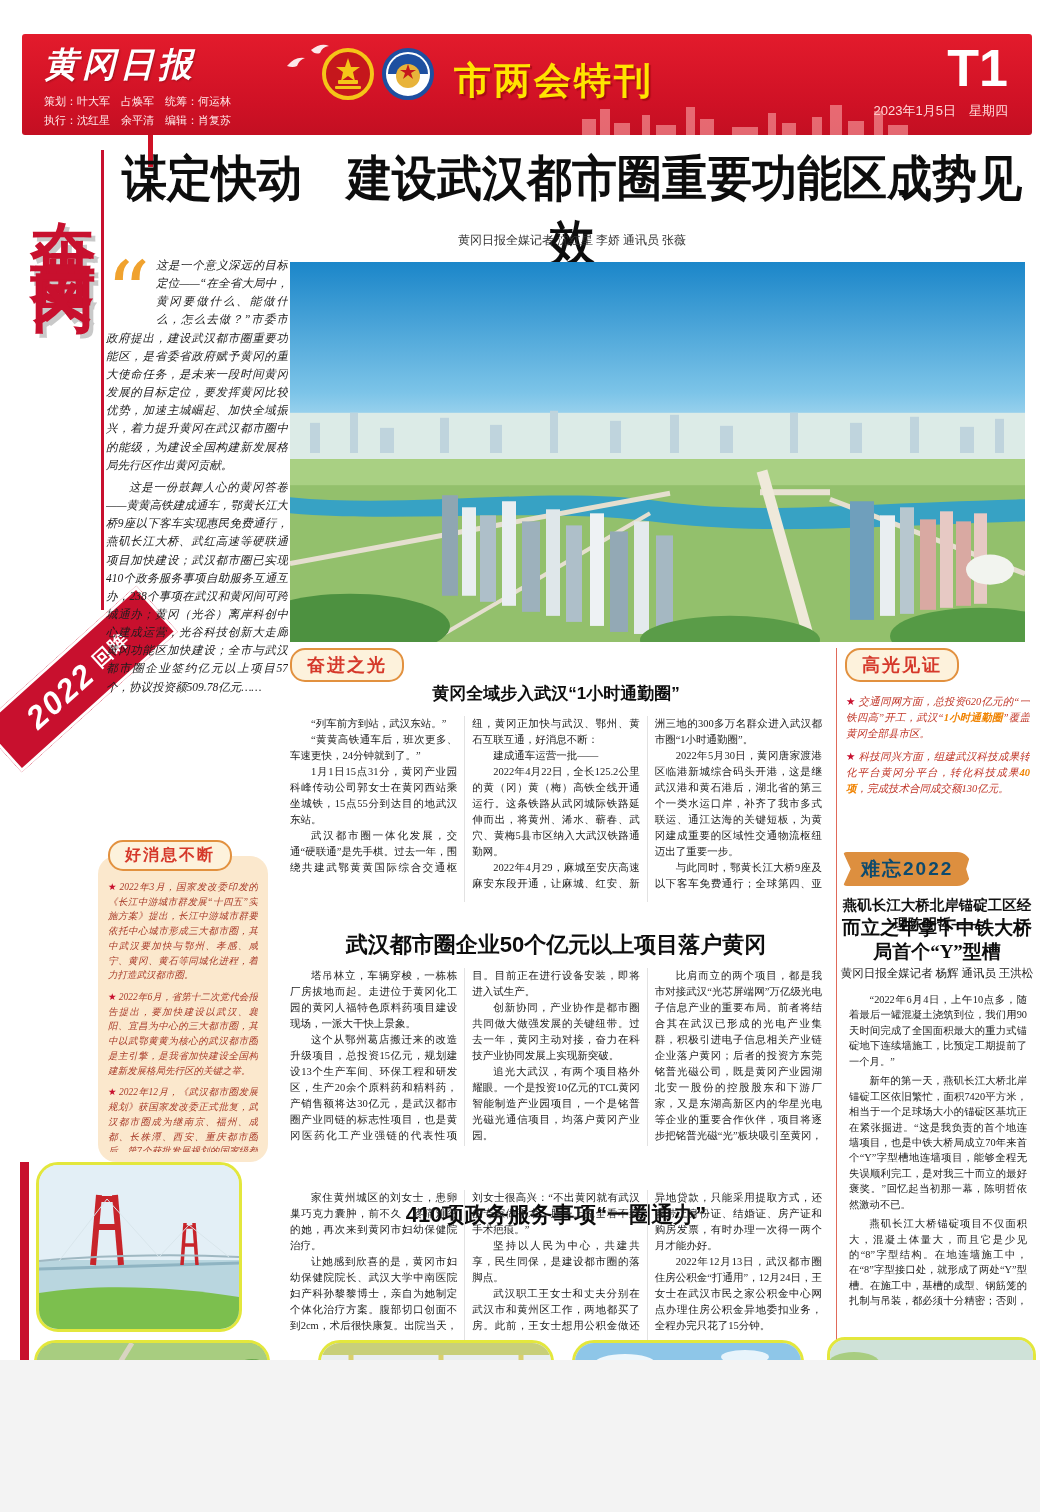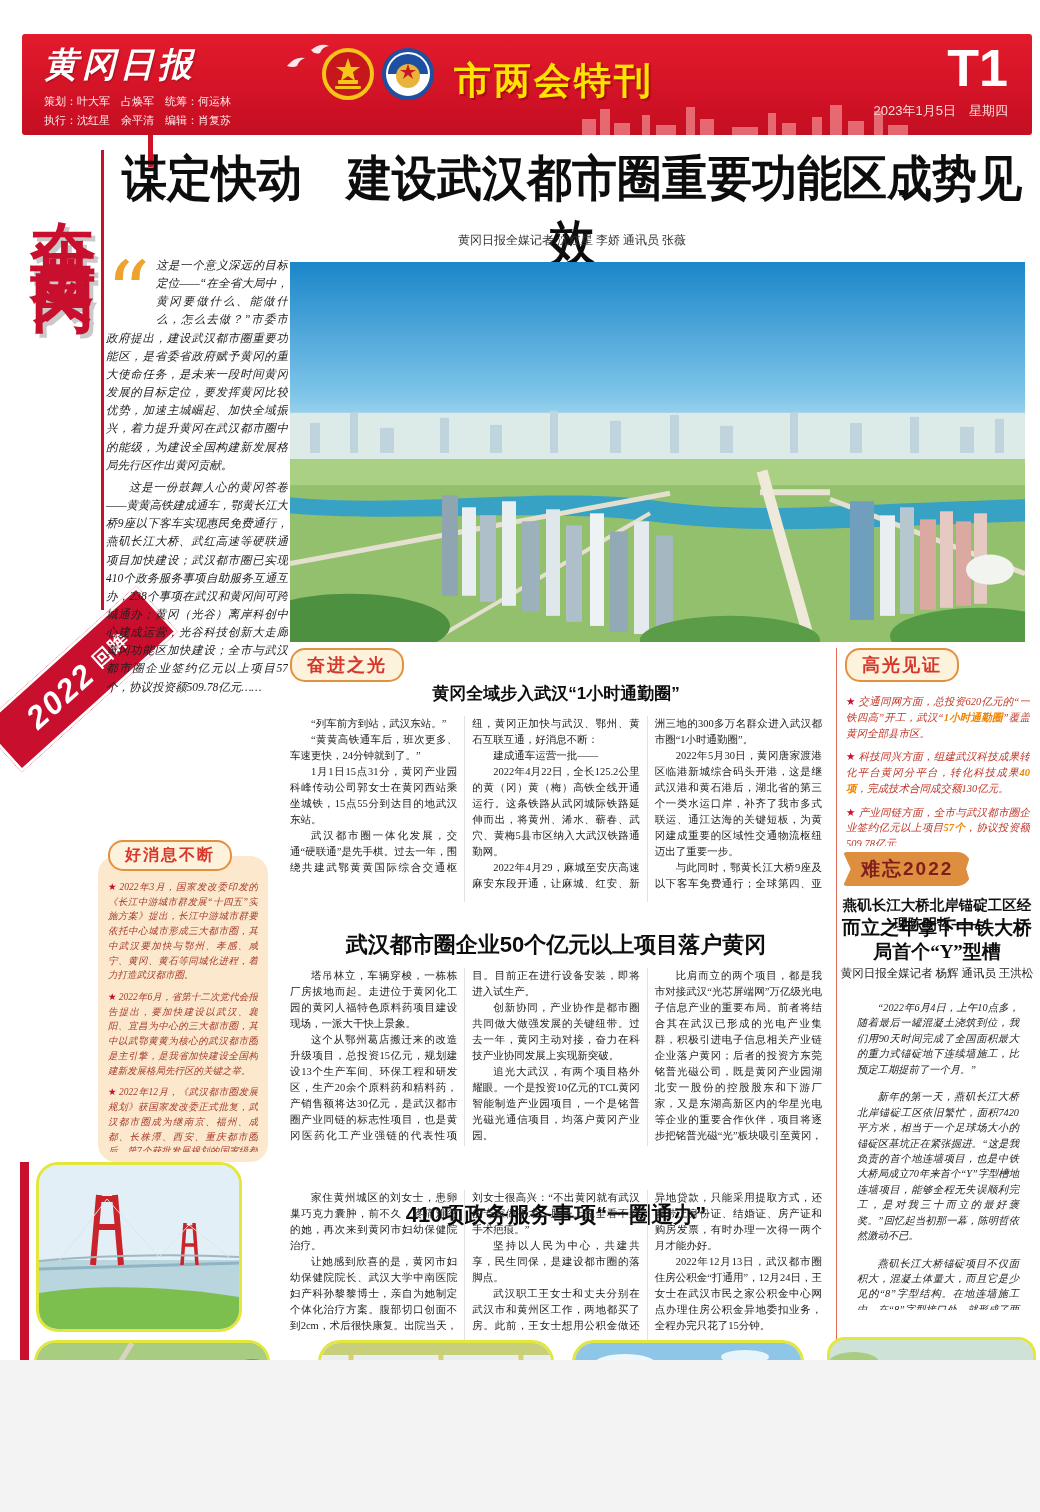--- a/index.html
+++ b/index.html
@@ -46,21 +46,21 @@
   .intro-quote{position:absolute;left:106px;top:256px;width:182px;height:502px;overflow:hidden;
       font-style:italic;font-size:11.5px;line-height:1.58;color:#1d1d1d;text-align:justify;}
   .intro-quote .qmark{float:left;font-size:86px;line-height:.55;color:#f0a22e;
       font-style:normal;margin:14px 6px 0 0;font-family:"DejaVu Serif",serif;}
   .intro-quote p{margin:0 0 4px;text-indent:2em;}
   .intro-quote p:first-of-type{text-indent:0;}
   
   .badge{display:inline-block;border:2px solid #e2913f;border-radius:15px;background:#fdf2dc;
       color:#d5382a;font-weight:900;font-size:18px;padding:3px 15px;
       font-family:"Liberation Sans",sans-serif;letter-spacing:2px;box-shadow:0 0 0 2px #fdf2dc inset;}
-  .badge-filled{display:inline-block;background:#dd8f3f;color:#7f1d1d;font-weight:900;font-size:19px;
+  .badge-filled{display:inline-block;background:#dd8f3f;color:#0c4a6e;font-weight:900;font-size:19px;
       padding:4px 18px;font-family:"Liberation Sans",sans-serif;letter-spacing:2px;
       border-radius:4px 14px 14px 4px;clip-path:polygon(0 0,100% 0,96% 50%,100% 100%,0 100%,6% 50%);}
   
   .opp-box{position:absolute;left:98px;top:856px;width:170px;height:306px;background:#fbe8cd;
       border-radius:18px;overflow:visible;}
   .opp-box .badge{position:absolute;top:-16px;left:10px;font-size:16px;}
   .opp-body{position:absolute;left:10px;top:24px;width:150px;height:272px;overflow:hidden;
       font-style:italic;font-size:9.5px;line-height:1.55;color:#a83b2a;text-align:justify;}
   .opp-body p{margin:0 0 7px;}
   .opp-body .star{color:#c8102e;font-style:normal;margin-right:2px;}
@@ -91,21 +91,21 @@
   .highlights .hl{color:#f08300;font-weight:bold;}
   .nanwang-badge{position:absolute;left:843px;top:852px;}
   .feature-kicker{position:absolute;left:840px;top:896px;width:194px;text-align:center;
       font-weight:bold;font-size:14.5px;color:#111;font-family:"Liberation Sans",sans-serif;}
   .feature-title{position:absolute;left:840px;top:916px;width:194px;text-align:center;
       font-weight:900;font-size:19px;line-height:1.25;color:#0d0d0d;}
   .feature-byline{position:absolute;left:840px;top:966px;width:194px;text-align:center;
       font-size:11.5px;color:#222;}
   .feature-body{position:absolute;left:845px;top:988px;width:186px;height:322px;overflow:hidden;
       font-size:10.3px;line-height:1.5;color:#222;text-align:justify;}
-  .feature-body p{margin:12px;text-indent:2em;font-style:italic;}
+  .feature-body p{margin:4px;text-indent:2em;}
   
   .photo{position:absolute;border:3px solid #e3e73c;border-radius:22px;overflow:hidden;background:#dfeef5;}
   .photo svg{display:block;width:100%;height:100%;}
   .ph-bridge{left:36px;top:1162px;width:200px;height:164px;}
   .ph-industry{left:34px;top:1340px;width:230px;height:122px;}
   .ph-train{left:318px;top:1340px;width:230px;height:122px;}
   .ph-park{left:572px;top:1340px;width:226px;height:122px;}
   .ph-port{left:827px;top:1337px;width:203px;height:131px;border-radius:18px;}
   .left-red-bar{position:absolute;left:20px;top:1162px;width:9px;height:324px;background:#c8102e;}
   .bottom-red-bar{position:absolute;left:29px;top:1468px;width:846px;height:17px;background:#c8102e;}
@@ -296,21 +296,20 @@
       <p>坚持以人民为中心，共建共享，民生同保，是建设都市圈的落脚点。</p>
       <p>武汉职工王女士和丈夫分别在武汉市和黄州区工作，两地都买了房。此前，王女士想用公积金做还异地贷款，只能采用提取方式，还要带上身份证、结婚证、房产证和购房发票，有时办理一次得一两个月才能办好。</p>
       <p>2022年12月13日，武汉都市圈住房公积金“打通用”，12月24日，王女士在武汉市民之家公积金中心网点办理住房公积金异地委扣业务，全程办完只花了15分钟。</p>
     </div>
 
   <div class="col-divider"></div>
 
   <div class="highlights">
     <p><span class="star">★</span><span>交通同网方面，总投资620亿元的“一铁四高”开工，武汉“</span><span class="hl">1小时通勤圈</span><span>”覆盖黄冈全部县市区。</span></p>
     <p><span class="star">★</span><span>科技同兴方面，组建武汉科技成果转化平台黄冈分平台，转化科技成果</span><span class="hl">40项</span><span>，完成技术合同成交额130亿元。</span></p>
-    <p><span class="star">★</span><span>产业同链方面，全市与武汉都市圈企业签约亿元以上项目</span><span class="hl">57个</span><span>，协议投资额509.78亿元。</span></p>
 
   </div>
 
   <div class="nanwang-badge">
     <span class="badge-filled">难忘2022</span>
   </div>
   <div class="feature-kicker">燕矶长江大桥北岸锚碇工区经理陈明哲——</div>
   <div class="feature-title">而立之年拿下中铁大桥局首个“Y”型槽</div>
   <div class="feature-byline">黄冈日报全媒记者 杨辉 通讯员 王洪松</div>
   <div class="feature-body">

